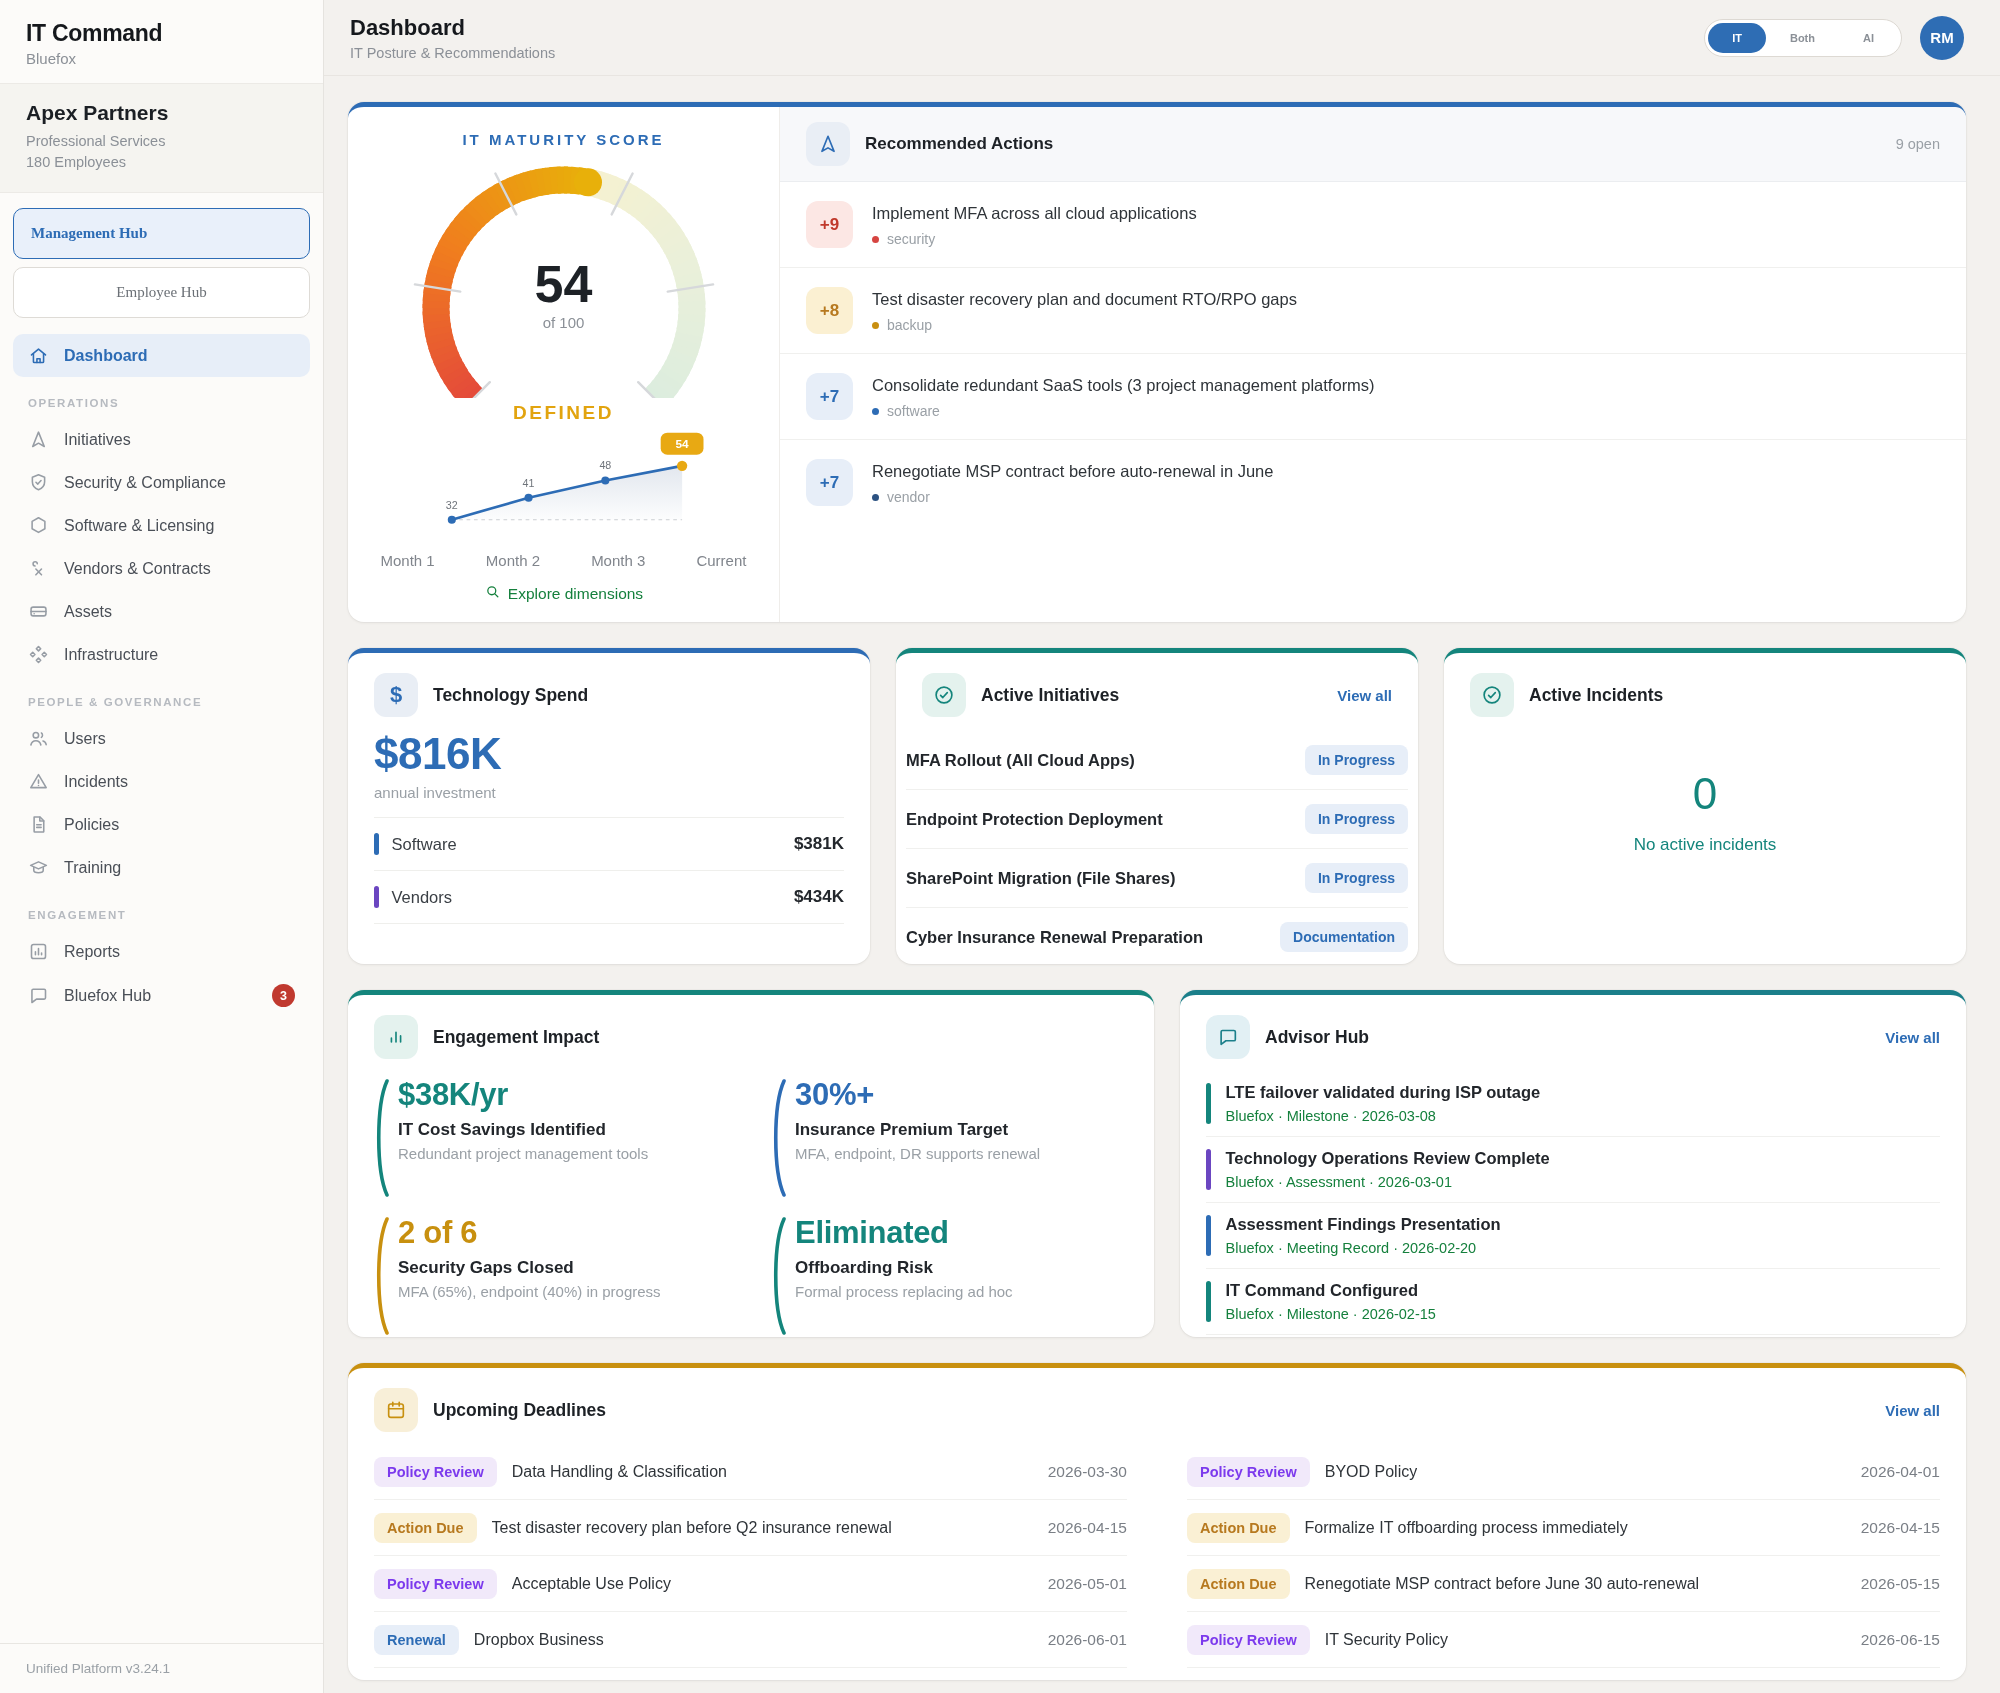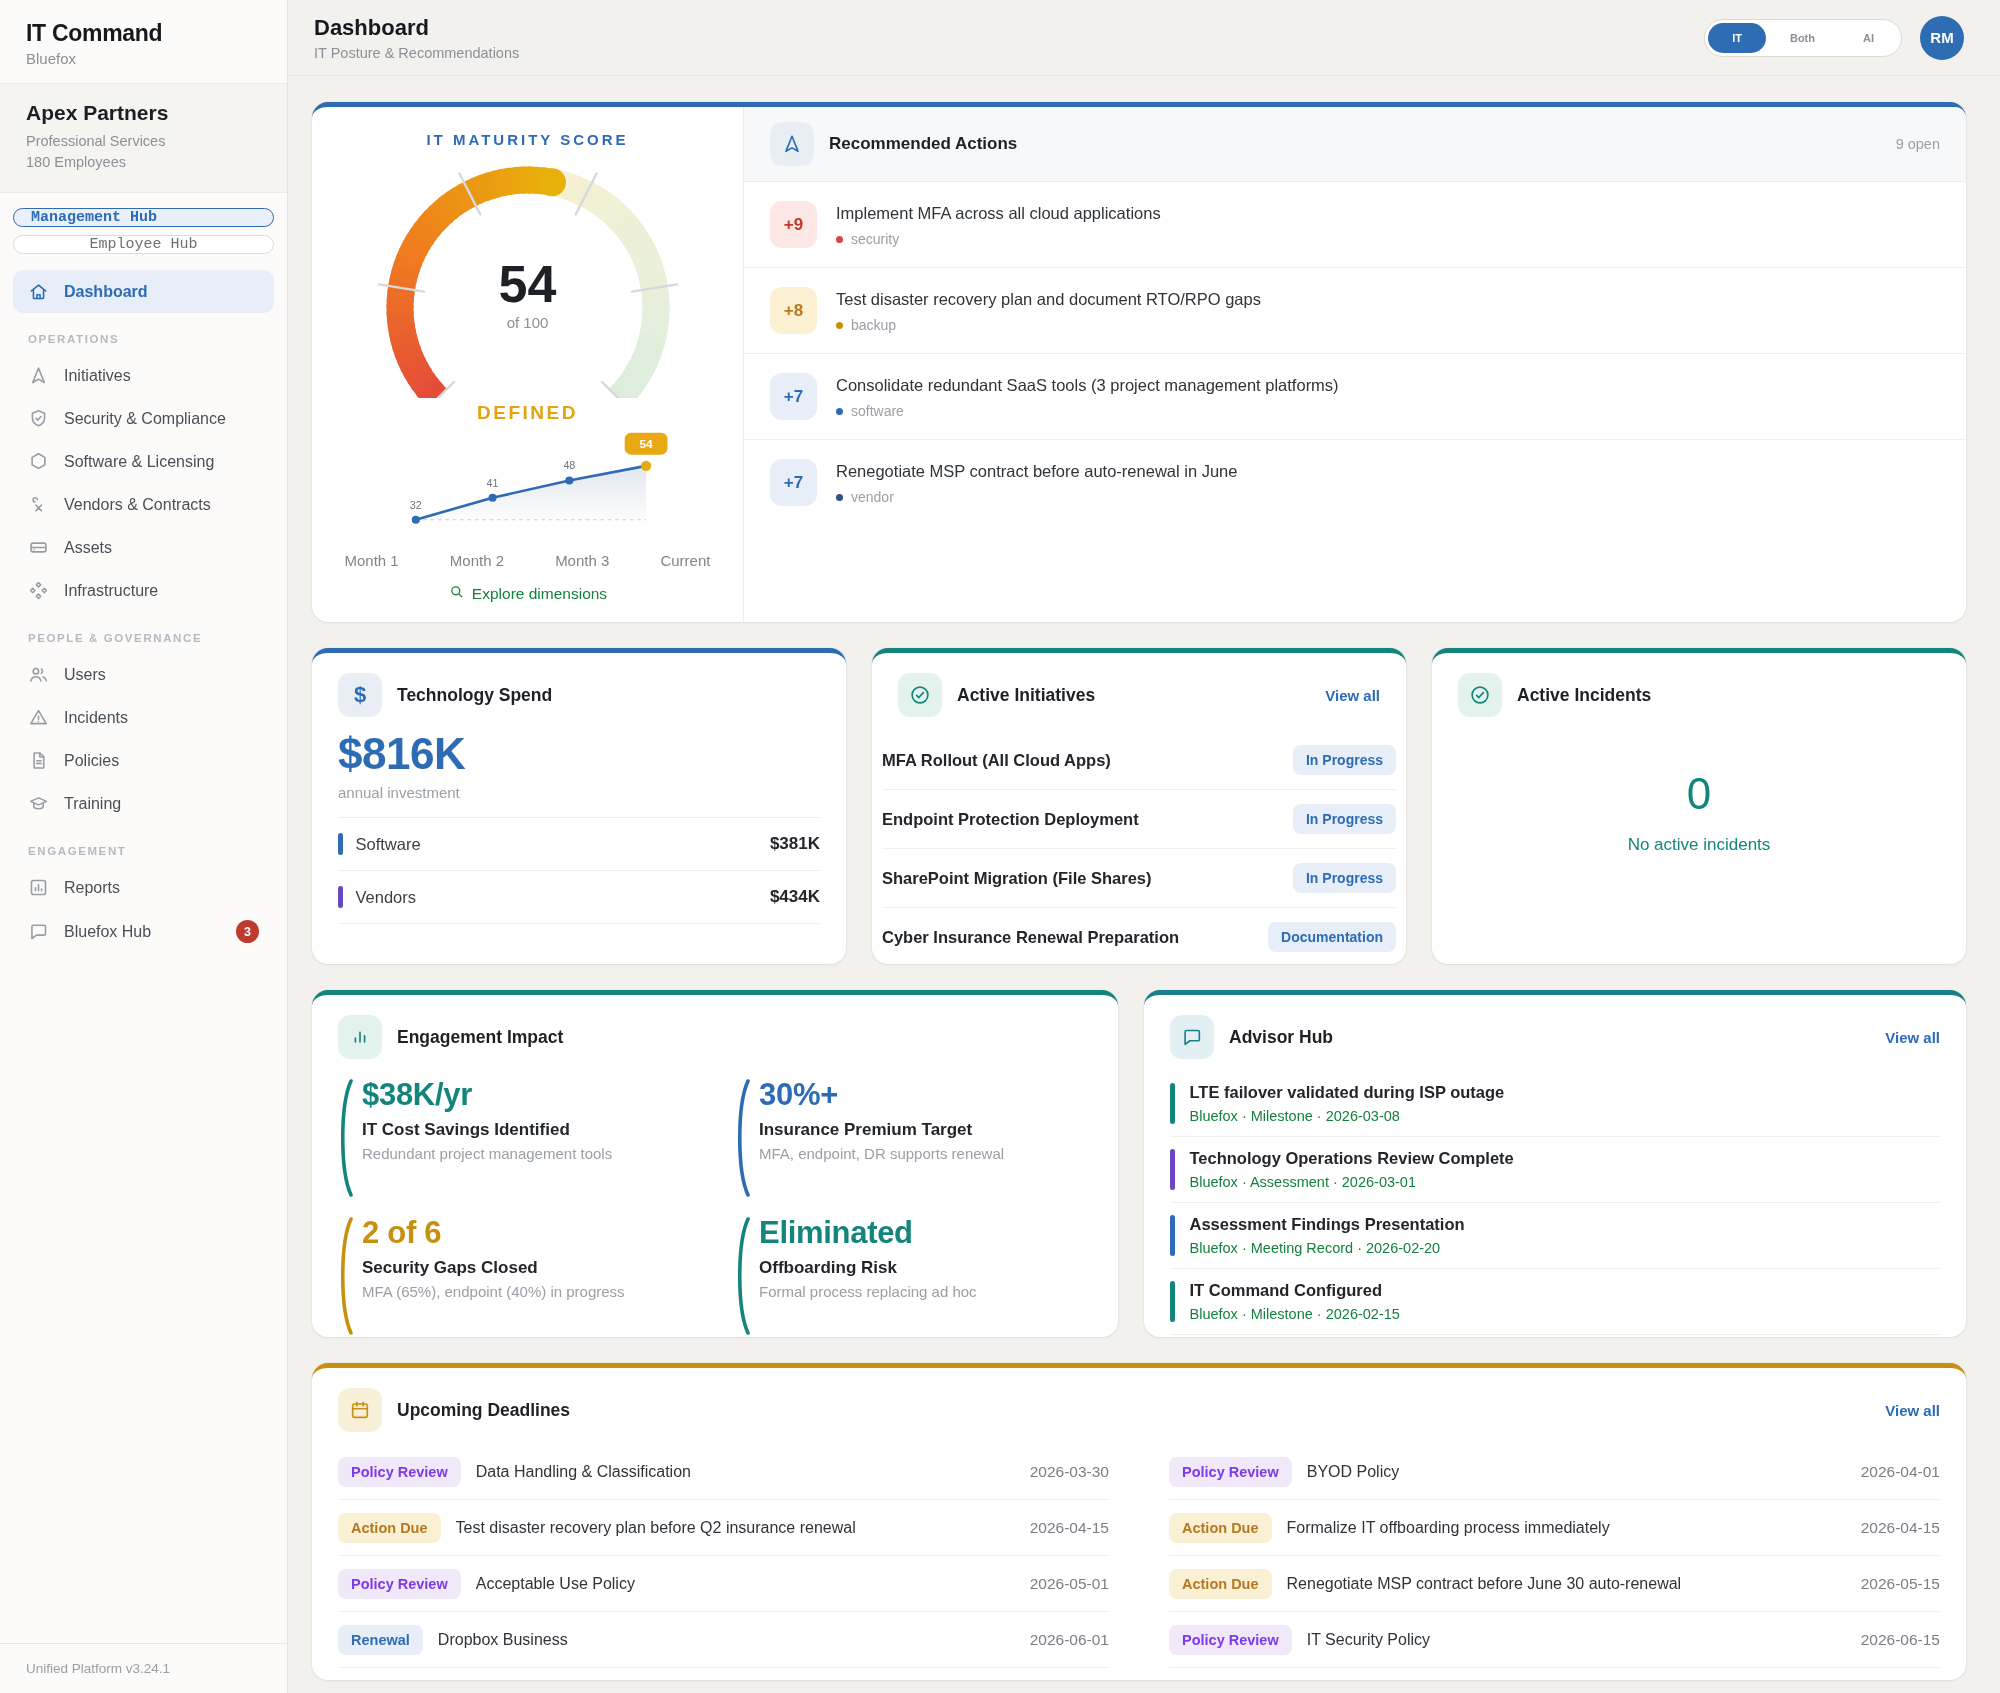--- a/index.html
+++ b/index.html
@@ -1,29 +1,29 @@
 <!DOCTYPE html>
 <html><head>
 <meta charset="utf-8">
 <style>
   * { margin:0; padding:0; box-sizing:border-box; }
   html,body { width:2000px; height:1693px; overflow:hidden; }
   body { font-family:"Liberation Sans", sans-serif; background:#f3f1ee; color:#2a2e33; }
   .app { width:2000px; height:1693px; display:flex; }
 
   
-  .sidebar { width:288px; background:#fcfbf9; border-right:1px solid #e5e3df; display:flex; flex-direction:column; flex-shrink:0; }
+  .sidebar { width:324px; background:#fcfbf9; border-right:1px solid #e5e3df; display:flex; flex-direction:column; flex-shrink:0; }
   .logo-block { padding:20px 26px 16px; }
   .logo-title { font-size:23px; font-weight:700; color:#15181c; letter-spacing:-0.3px; }
   .logo-sub { font-size:15px; color:#8b9097; margin-top:3px; }
   .org-block { padding:17px 26px 19px; background:#f5f4f0; border-top:1px solid #eceae6; border-bottom:1px solid #eceae6; }
   .org-name { font-size:21px; font-weight:700; color:#1b1f24; }
   .org-meta { font-size:14.5px; color:#8b9097; margin-top:6px; line-height:1.45; }
   .hubs { padding:15px 13px 6px; }
-  .hub-btn { display:block; width:100%; text-align:left; padding:0 17px; border-radius:10px; font-size:15px; font-weight:600; font-family:Liberation Mono, monospace; cursor:pointer; }
+  .hub-btn { display:block; width:100%; text-align:left; padding:16px 17px; border-radius:10px; font-size:15px; font-weight:600; font-family:Liberation Serif, serif; cursor:pointer; }
   .hub-btn.active { background:#e9f0fa; border:1.5px solid #2d6cb5; color:#2d6cb5; }
   .hub-btn.plain { background:#fff; border:1px solid #dedbd6; color:#6b7076; margin-top:8px; font-weight:400;text-align:center; }
   .nav { padding:10px 13px 0; flex:1; }
   .nav-heading { padding:20px 15px 9px; font-size:11.5px; font-weight:700; color:#b6bac0; letter-spacing:1.6px; text-transform:uppercase; }
   .nav-link { display:flex; align-items:center; gap:15px; padding:11px 15px; border-radius:10px; font-size:16px; color:#4a4f57; cursor:pointer; }
   .nav-link .ni { width:21px; height:21px; color:#979da5; flex-shrink:0; display:flex; }
   .nav-link .ni svg { width:21px; height:21px; }
   .nav-link.active { background:#e7eef8; color:#2d6cb5; font-weight:700; }
   .nav-link.active .ni { color:#2d6cb5; }
   .nav-badge { margin-left:auto; background:#c0392f; color:#fff; min-width:23px; height:23px; border-radius:50%; font-size:12.5px; font-weight:700; display:flex; align-items:center; justify-content:center; }

